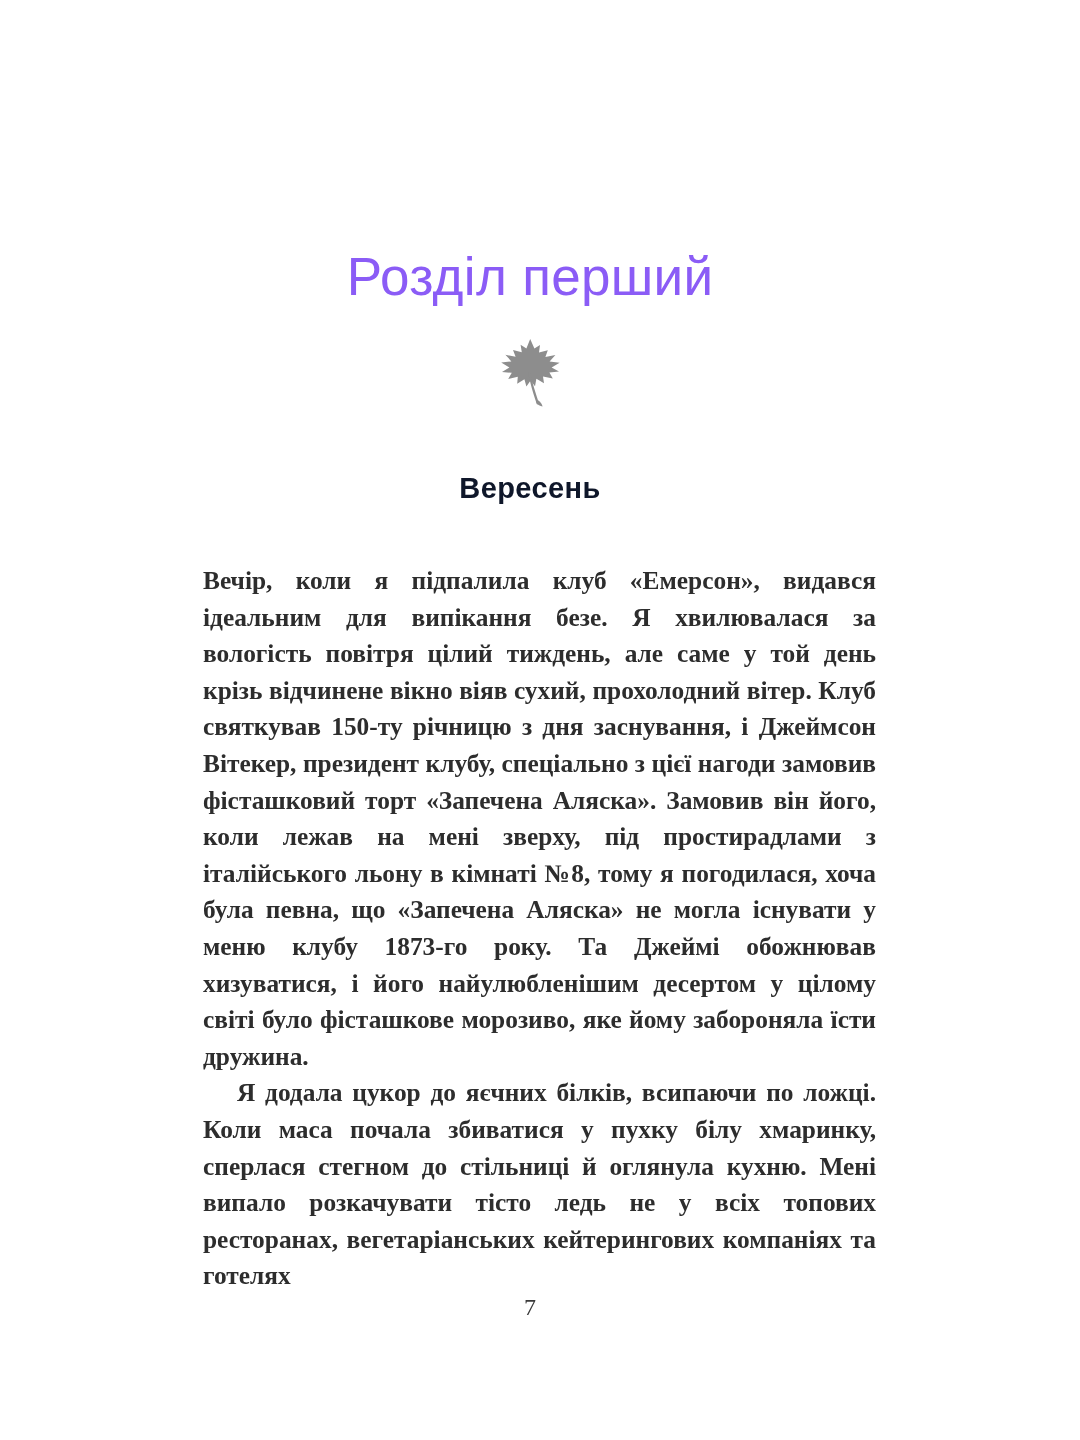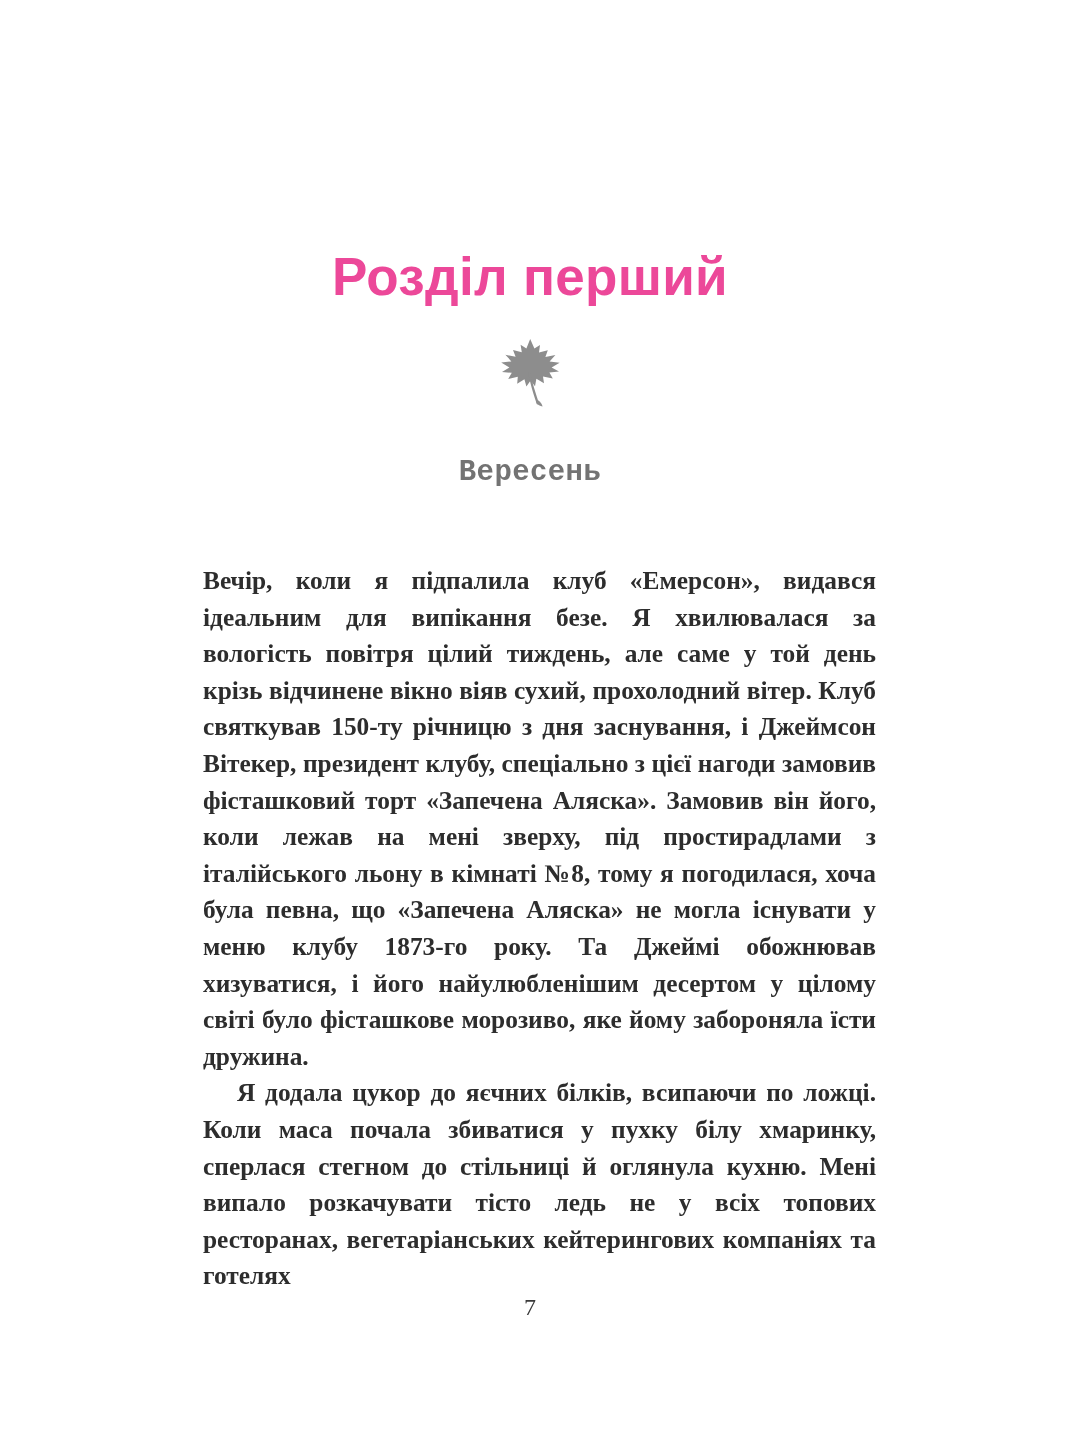--- a/index.html
+++ b/index.html
@@ -23,25 +23,25 @@
   .chapter-head {
     position: absolute;
     left: 0;
     top: 248px;
     width: 1060px;
     text-align: center;
   }
 
   .chapter-title {
     font-family: "Liberation Sans", "DejaVu Sans", sans-serif;
-    font-weight: 700;
+    font-weight: 400;
     font-size: 53px;
     line-height: 1.08;
     letter-spacing: 0.3px;
-    color: #ec4899;
+    color: #8b5cf6;
     margin: 0;
   }
 
   
   .ornament {
     position: absolute;
     left: 0;
     top: 336px;
     width: 1060px;
     text-align: center;
@@ -57,26 +57,26 @@
   
   .month-head {
     position: absolute;
     left: 0;
     top: 456px;
     width: 1060px;
     text-align: center;
   }
 
   .month-title {
-    font-family: Liberation Mono, monospace;
+    font-family: Liberation Sans, sans-serif;
     font-weight: 700;
     font-size: 29px;
     letter-spacing: 0.4px;
-    color: #737373;
-    margin: 0;
+    color: #0f172a;
+    margin: 16px;
   }
 
   
   .body-column {
     position: absolute;
     left: 203px;
     top: 562px;
     width: 673px;
   }
 

